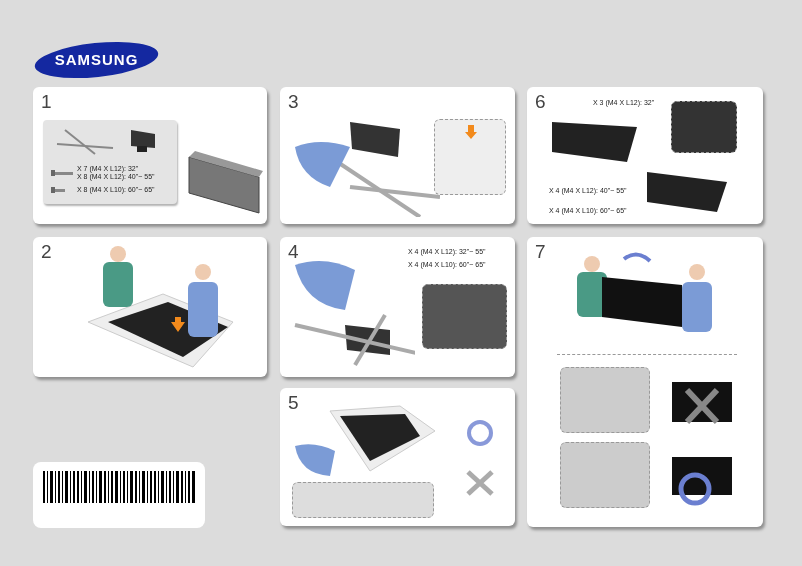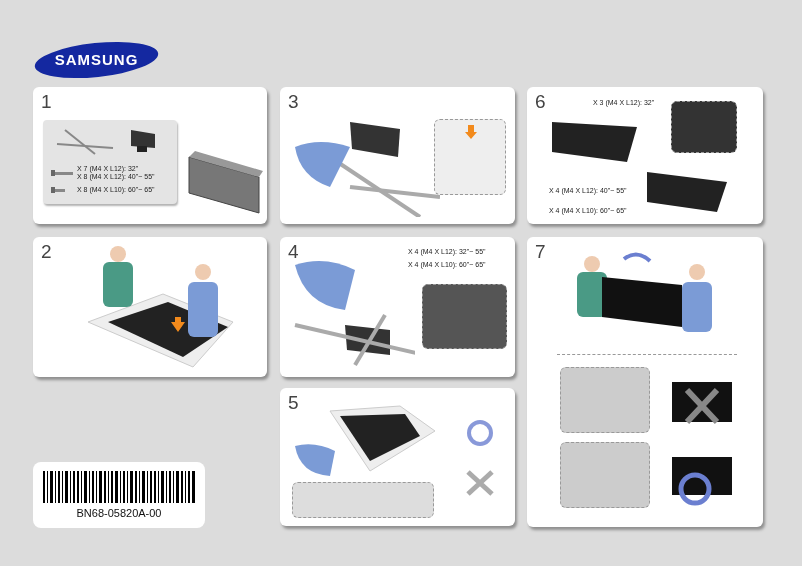--- a/index.html
+++ b/index.html
@@ -181,14 +181,13 @@
         <rect x="123" y="0" width="1" height="32"></rect>
         <rect x="126" y="0" width="2" height="32"></rect>
         <rect x="130" y="0" width="1" height="32"></rect>
         <rect x="133" y="0" width="3" height="32"></rect>
         <rect x="138" y="0" width="2" height="32"></rect>
         <rect x="142" y="0" width="1" height="32"></rect>
         <rect x="145" y="0" width="2" height="32"></rect>
         <rect x="149" y="0" width="3" height="32"></rect>
     </g>
   </svg>
-  <div class="barcode-text">BN68-05820A-00</div>
 </div>
 
 </body></html>

